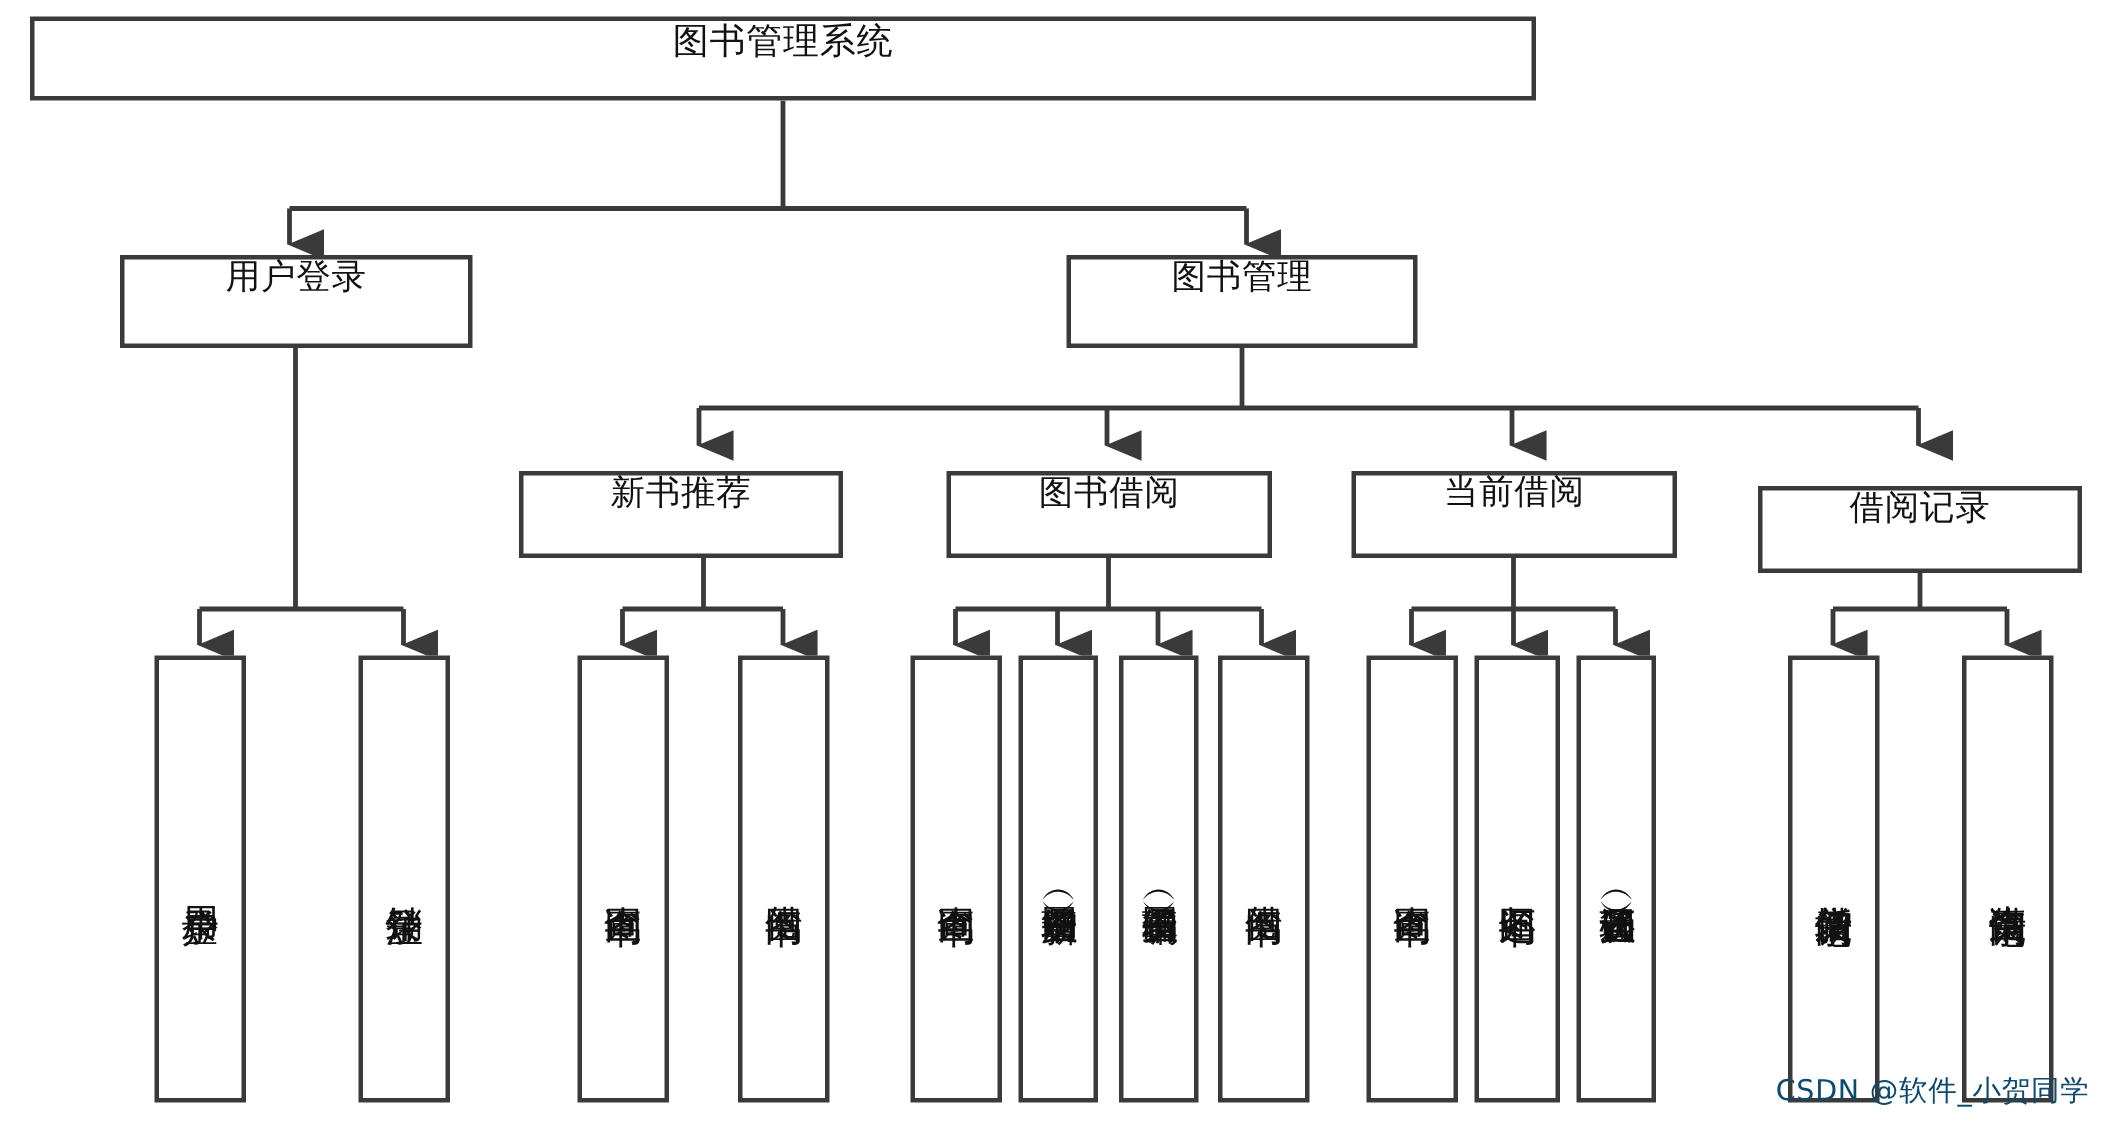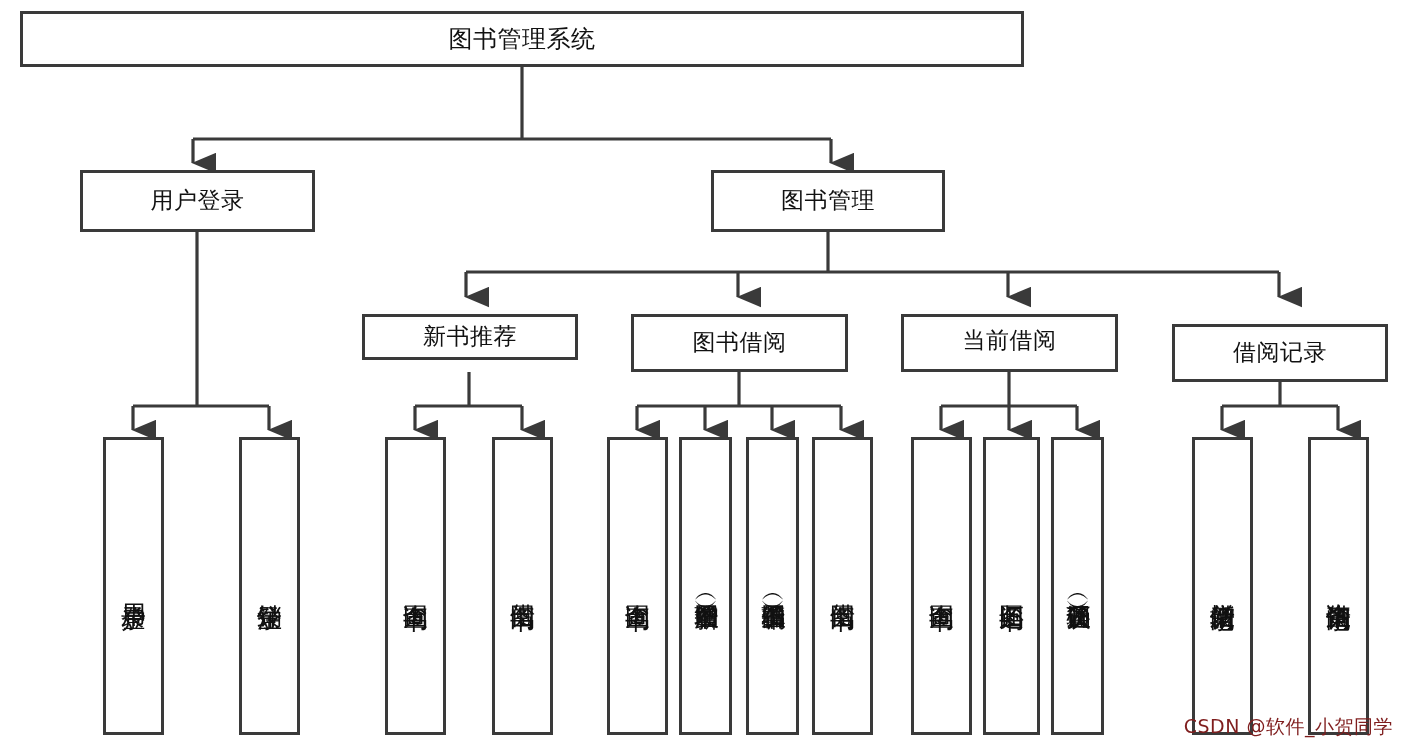--- a/index.html
+++ b/index.html
@@ -25,21 +25,20 @@
     width: 1405px;
     height: 747px;
     pointer-events: none;
   }
   .node {
     position: absolute;
     box-sizing: border-box;
     background: #ffffff;
     border: 3px solid #3a3a3a;
     display: flex;
-    align-items: center;
     justify-content: center;
     color: #111111;
   }
   .node.horiz {
     font-size: 23px;
     letter-spacing: 0.5px;
     line-height: 1.1;
   }
   .node.root {
     font-size: 24px;
@@ -60,21 +59,21 @@
   .node.leaf.tight .vtext {
     font-size: 24px;
     line-height: 1.16;
     letter-spacing: 0px;
   }
   .watermark {
     position: absolute;
     right: 12px;
     bottom: 7px;
     font-size: 19px;
-    color: #7f1d1d;
+    color: #0c4a6e;
     white-space: nowrap;
     letter-spacing: 0.5px;
   }
 </style>
 </head>
 <body>
 
 <div id="diagram-root">
 
   <svg id="edges-layer" viewBox="0 0 1405 747" width="1405" height="747" xmlns="http://www.w3.org/2000/svg">
@@ -132,21 +131,21 @@
     <span>图书管理系统</span>
   </div>
 
   <div class="node horiz" style="left:80px; top:170px; width:235px; height:62px;">
     <span>用户登录</span>
   </div>
   <div class="node horiz" style="left:711px; top:170px; width:234px; height:62px;">
     <span>图书管理</span>
   </div>
 
-  <div class="node horiz" style="left:362px; top:314px; width:216px; height:46px;">
+  <div class="node horiz" style="left:346px; top:314px; width:216px; height:58px;">
     <span>新书推荐</span>
   </div>
   <div class="node horiz" style="left:631px; top:314px; width:217px; height:58px;">
     <span>图书借阅</span>
   </div>
   <div class="node horiz" style="left:901px; top:314px; width:217px; height:58px;font-family:Liberation Mono, monospace;">
     <span>当前借阅</span>
   </div>
   <div class="node horiz" style="left:1172px; top:324px; width:216px; height:58px;">
     <span>借阅记录</span>

